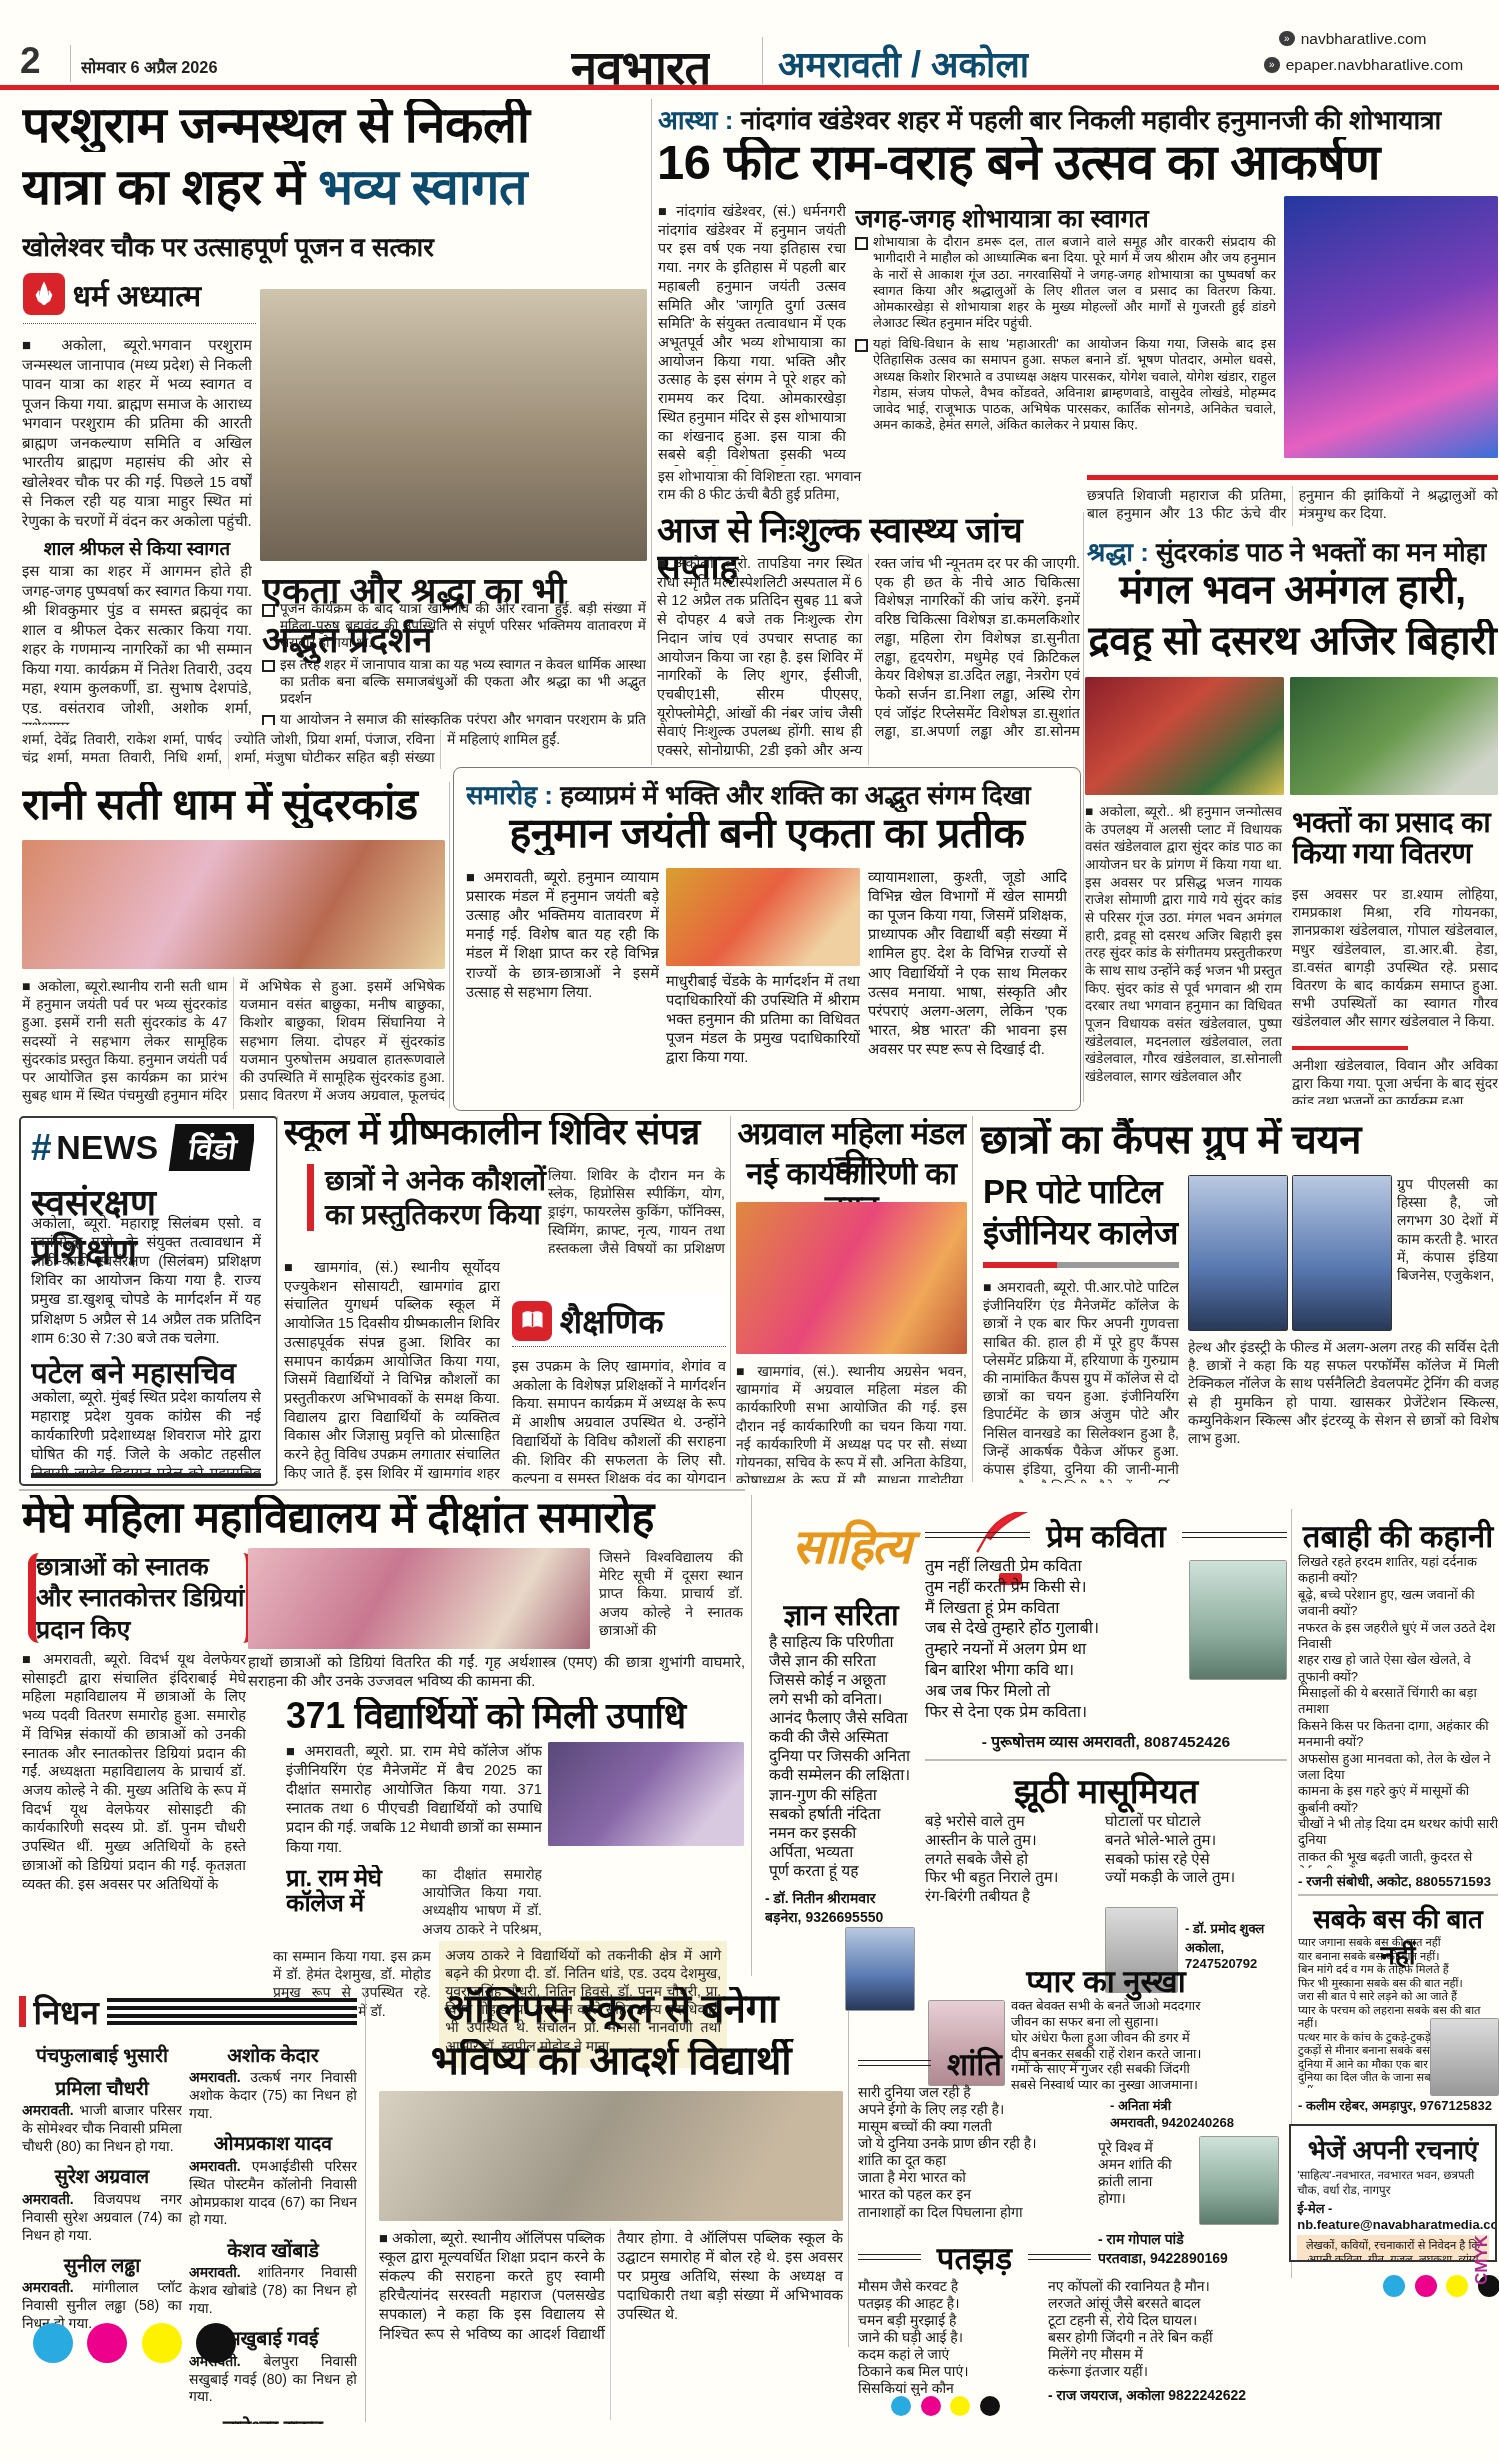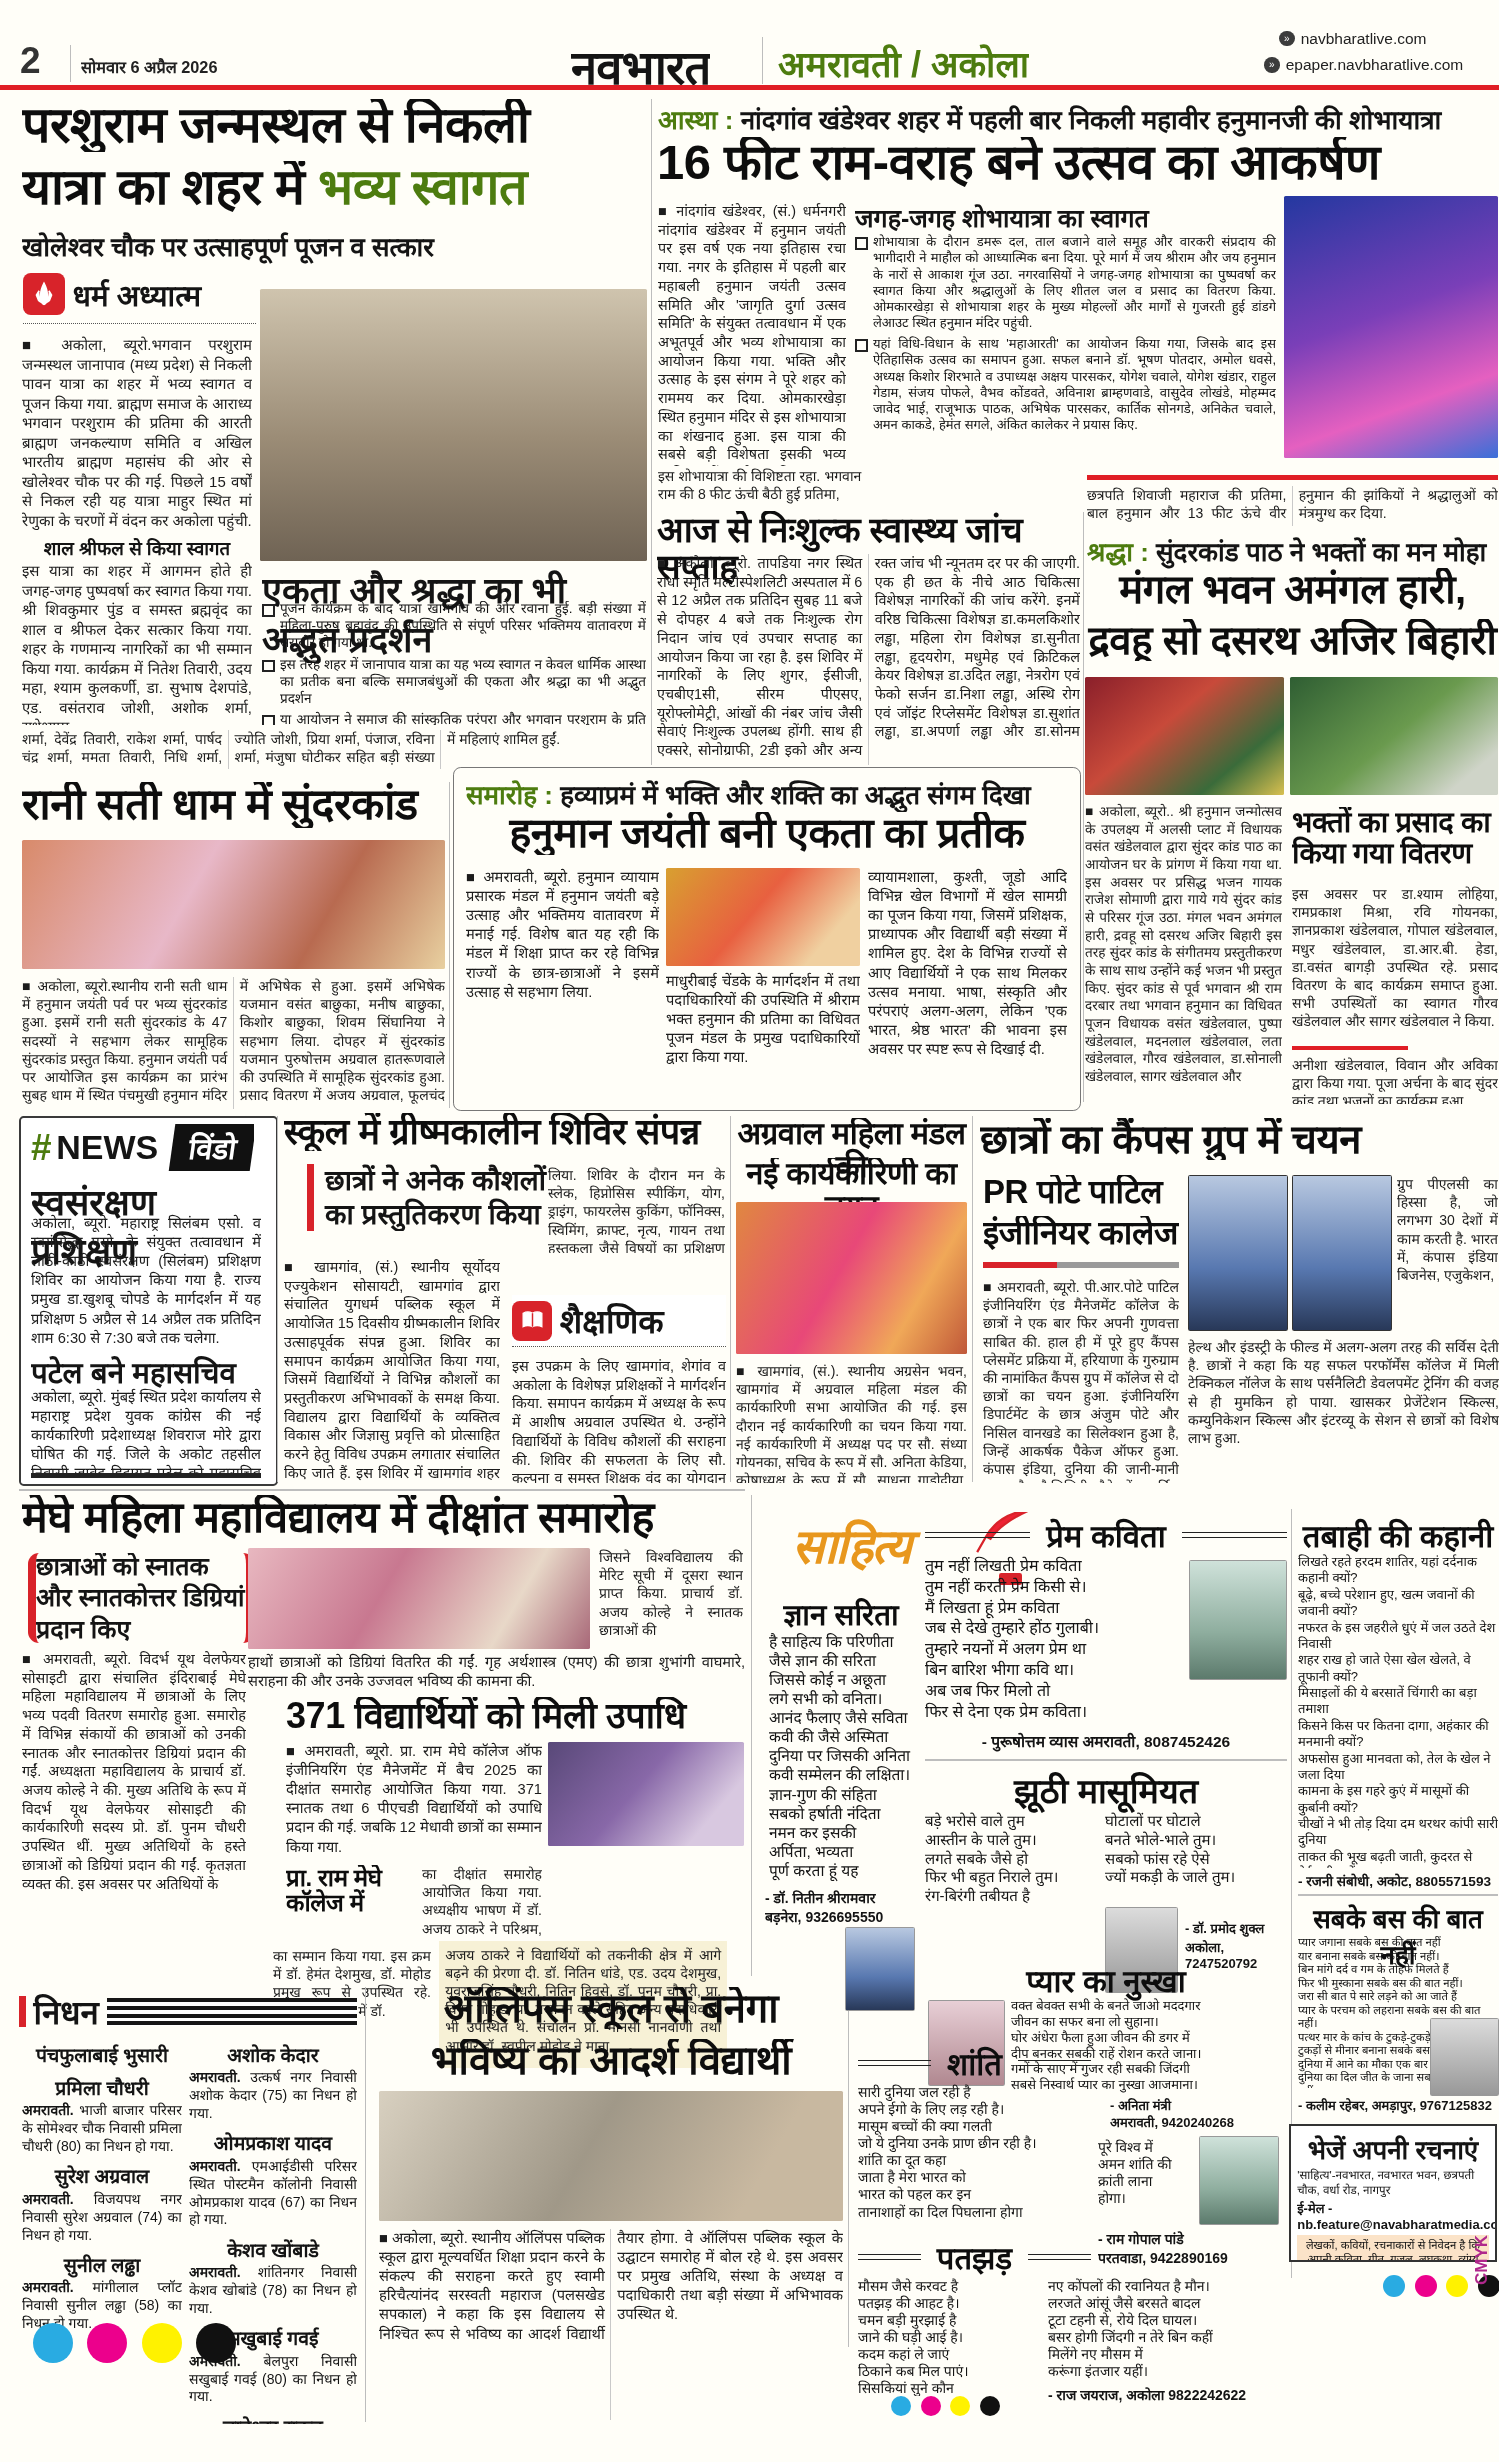--- a/index.html
+++ b/index.html
@@ -3,21 +3,21 @@
 <meta charset="utf-8">
 <style>
   body{margin:0;background:#888}
   .page{position:relative;width:1500px;height:2462px;background:#fffef8;
         font-family:"Liberation Sans","DejaVu Sans",sans-serif;color:#141414;overflow:hidden}
   .abs{position:absolute;overflow:hidden}
   .hl{font-weight:800;line-height:1.06;letter-spacing:-0.4px;color:#0d0d0d}
   .bod{text-align:justify;line-height:1.3;color:#1c1c1c}
   .c2{column-count:2;column-gap:12.4px;column-rule:0.8px solid #c9c9c9}
   .c3{column-count:3;column-gap:12.4px;column-rule:0.8px solid #c9c9c9}
-  .red{color:#4d7c0f}
+  .red{color:#0c4a6e}
   .vr{background:#bdbdbd;width:0.8px}
   .hr{background:#bdbdbd;height:0.8px}
   .redbar{background:#e01e25}
   .photo{border-radius:1.6px}
   .lines{white-space:pre-line}
   .ptitle{font-weight:800;text-align:center;color:#0d0d0d}
   .attr{font-weight:700}
   .blt{display:flex;gap:5.4px;text-align:justify;line-height:1.25;margin-bottom:4.7px}
   .sqm{flex:none;width:8.5px;height:8.5px;border:2.3px solid #222;margin-top:3.1px}
   .dot{border-radius:50%;display:inline-block}

